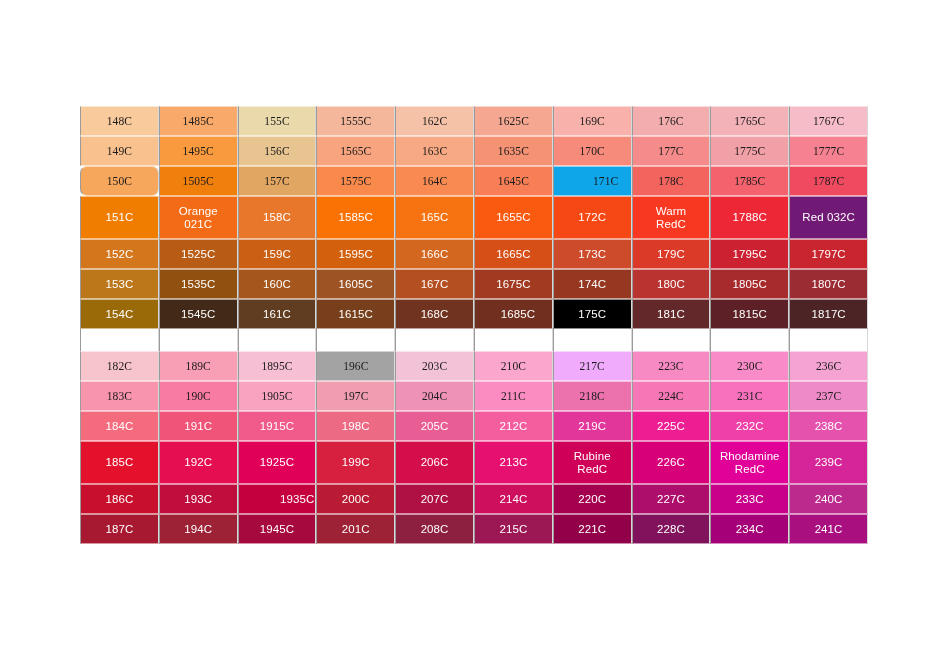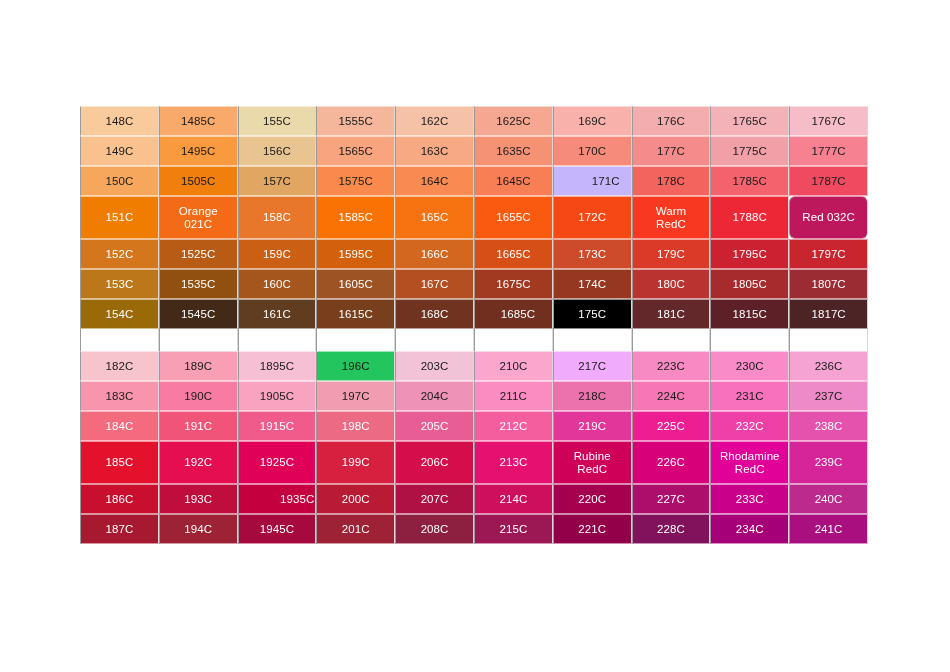--- a/index.html
+++ b/index.html
@@ -54,21 +54,21 @@
     display: table;
     table-layout: fixed;
     border-collapse: separate;
   }
   .block-gap .cell {
     background: #ffffff;
     border-top: none;
     border-bottom: none;
     height: 22px;
   }
-  .dark-text { color: #1a1a1a; }
+  .dark-text { color: #1a1a1a; font-family: Liberation Serif, serif; }
   .light-text { color: #ffffff; }
 </style>
 </head>
 <body>
 
 <div id="chart-root">
     <div class="block">
       <div class="row h-normal">
         <div class="cell dark-text" style="background-color: rgb(249, 202, 155);">148C</div>
         <div class="cell dark-text" style="background-color: rgb(249, 169, 106);">1485C</div>
@@ -87,44 +87,44 @@
         <div class="cell dark-text" style="background-color: rgb(232, 197, 144);">156C</div>
         <div class="cell dark-text" style="background-color: rgb(247, 164, 127);">1565C</div>
         <div class="cell dark-text" style="background-color: rgb(247, 169, 131);">163C</div>
         <div class="cell dark-text" style="background-color: rgb(246, 146, 116);">1635C</div>
         <div class="cell dark-text" style="background-color: rgb(247, 139, 123);">170C</div>
         <div class="cell dark-text" style="background-color: rgb(245, 140, 139);">177C</div>
         <div class="cell dark-text" style="background-color: rgb(242, 160, 167);">1775C</div>
         <div class="cell dark-text" style="background-color: rgb(246, 129, 144);">1777C</div>
       </div>
       <div class="row h-normal">
-        <div class="cell dark-text" style="background-color: rgb(246, 167, 91);">150C</div>
+        <div class="cell dark-text" style="background-color: rgb(246, 167, 91); border-radius: 7px;">150C</div>
         <div class="cell dark-text" style="background-color: rgb(240, 127, 12);">1505C</div>
         <div class="cell dark-text" style="background-color: rgb(226, 166, 99);">157C</div>
         <div class="cell dark-text" style="background-color: rgb(249, 138, 76);">1575C</div>
         <div class="cell dark-text" style="background-color: rgb(249, 138, 81);">164C</div>
         <div class="cell dark-text" style="background-color: rgb(248, 126, 86);">1645C</div>
-        <div class="cell dark-text" style="background-color: #c4b5fd; padding-left: 28px;">171C</div>
+        <div class="cell dark-text" style="background-color: #0ea5e9; padding-left: 28px;">171C</div>
         <div class="cell dark-text" style="background-color: rgb(244, 100, 95);">178C</div>
         <div class="cell dark-text" style="background-color: rgb(244, 99, 109);">1785C</div>
         <div class="cell dark-text" style="background-color: rgb(240, 74, 96);">1787C</div>
       </div>
       <div class="row h-tall">
         <div class="cell light-text" style="background-color: rgb(240, 125, 0);">151C</div>
         <div class="cell light-text" style="background-color: rgb(243, 107, 22);">Orange
 021C</div>
         <div class="cell light-text" style="background-color: rgb(232, 119, 44);">158C</div>
         <div class="cell light-text" style="background-color: rgb(249, 114, 3);">1585C</div>
         <div class="cell light-text" style="background-color: rgb(247, 114, 16);">165C</div>
         <div class="cell light-text" style="background-color: rgb(250, 90, 15);">1655C</div>
         <div class="cell light-text" style="background-color: rgb(246, 72, 20);">172C</div>
         <div class="cell light-text" style="background-color: rgb(249, 56, 34);">Warm
 RedC</div>
         <div class="cell light-text" style="background-color: rgb(238, 39, 55);">1788C</div>
-        <div class="cell light-text" style="background-color: #be185d; border-radius: 6px;">Red 032C</div>
+        <div class="cell light-text" style="background-color: #701a75;">Red 032C</div>
       </div>
       <div class="row h-normal">
         <div class="cell light-text" style="background-color: rgb(212, 118, 28);">152C</div>
         <div class="cell light-text" style="background-color: rgb(184, 91, 20);">1525C</div>
         <div class="cell light-text" style="background-color: rgb(203, 96, 21);">159C</div>
         <div class="cell light-text" style="background-color: rgb(210, 96, 12);">1595C</div>
         <div class="cell light-text" style="background-color: rgb(212, 103, 31);">166C</div>
         <div class="cell light-text" style="background-color: rgb(214, 79, 22);">1665C</div>
         <div class="cell light-text" style="background-color: rgb(205, 74, 42);">173C</div>
         <div class="cell light-text" style="background-color: rgb(220, 58, 41);">179C</div>
@@ -166,21 +166,21 @@
       <div class="cell"></div>
       <div class="cell"></div>
       <div class="cell"></div>
       <div class="cell"></div>
     </div>
     <div class="block">
       <div class="row h-normal">
         <div class="cell dark-text" style="background-color: rgb(246, 196, 202);">182C</div>
         <div class="cell dark-text" style="background-color: rgb(249, 159, 181);">189C</div>
         <div class="cell dark-text" style="background-color: rgb(247, 191, 211);">1895C</div>
-        <div class="cell dark-text" style="background-color: #22c55e;">196C</div>
+        <div class="cell dark-text" style="background-color: #a3a3a3;">196C</div>
         <div class="cell dark-text" style="background-color: rgb(242, 194, 215);">203C</div>
         <div class="cell dark-text" style="background-color: rgb(251, 166, 205);">210C</div>
         <div class="cell dark-text" style="background-color: #f0abfc;">217C</div>
         <div class="cell dark-text" style="background-color: rgb(247, 138, 195);">223C</div>
         <div class="cell dark-text" style="background-color: rgb(249, 140, 200);">230C</div>
         <div class="cell dark-text" style="background-color: rgb(244, 163, 210);">236C</div>
       </div>
       <div class="row h-normal">
         <div class="cell dark-text" style="background-color: rgb(248, 148, 171);">183C</div>
         <div class="cell dark-text" style="background-color: rgb(248, 123, 163);">190C</div>

